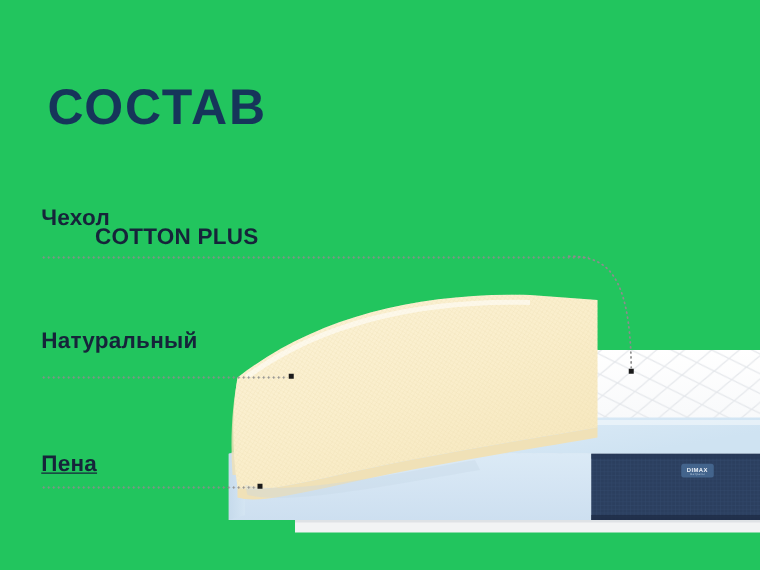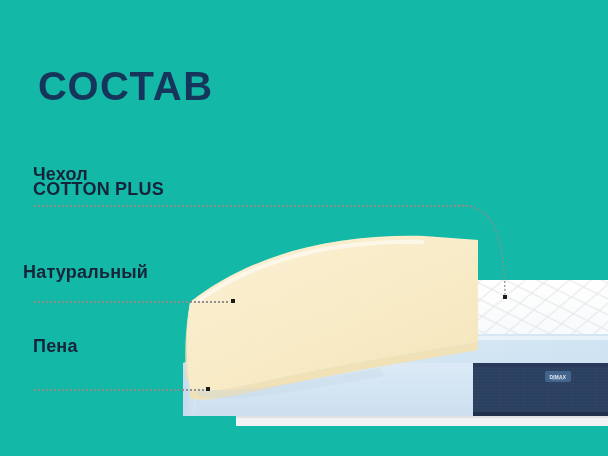--- a/index.html
+++ b/index.html
@@ -4,21 +4,21 @@
 <style>
   html, body {
     margin: 0;
     padding: 0;
     background: #ffffff;
   }
   #stage {
     position: relative;
     width: 608px;
     height: 456px;
-    background: #14b8a6;
+    background: #22c55e;
     overflow: hidden;
     font-family: "Liberation Sans", sans-serif;
     -webkit-font-smoothing: antialiased;
   }
 
   
   #page-title {
     position: absolute;
     left: 38px;
     top: 66px;
@@ -34,25 +34,25 @@
   .label-block {
     position: absolute;
     color: #16243a;
     font-size: 18px;
     font-weight: bold;
     line-height: 15px;
     white-space: nowrap;
     letter-spacing: 0.2px;
   }
   .label-block .l1 { display: block; }
-  .label-block .l2 { display: block; }
+  .label-block .l2 { display: block; margin-left: 43px; }
 
   #label-cover  { left: 33px; top: 167px; }
-  #label-latex  { left: 23px; top: 265px; }
-  #label-foam   { left: 33px; top: 339px; }
+  #label-latex  { left: 33px; top: 265px; }
+  #label-foam   { left: 33px; top: 364px; text-decoration: underline; }
 
   
   .leader {
     position: absolute;
     height: 2px;
     background-image: radial-gradient(circle, #8d8d8d 0.7px, rgba(0,0,0,0) 0.9px);
     background-size: 4px 2px;
     background-repeat: repeat-x;
     background-position: 0 center;
   }

